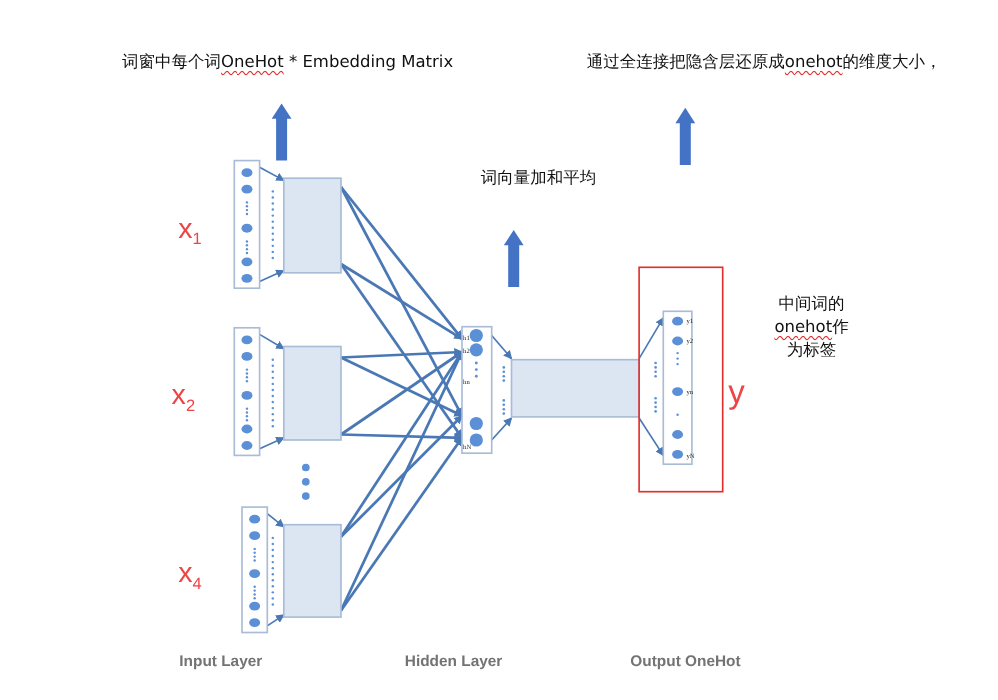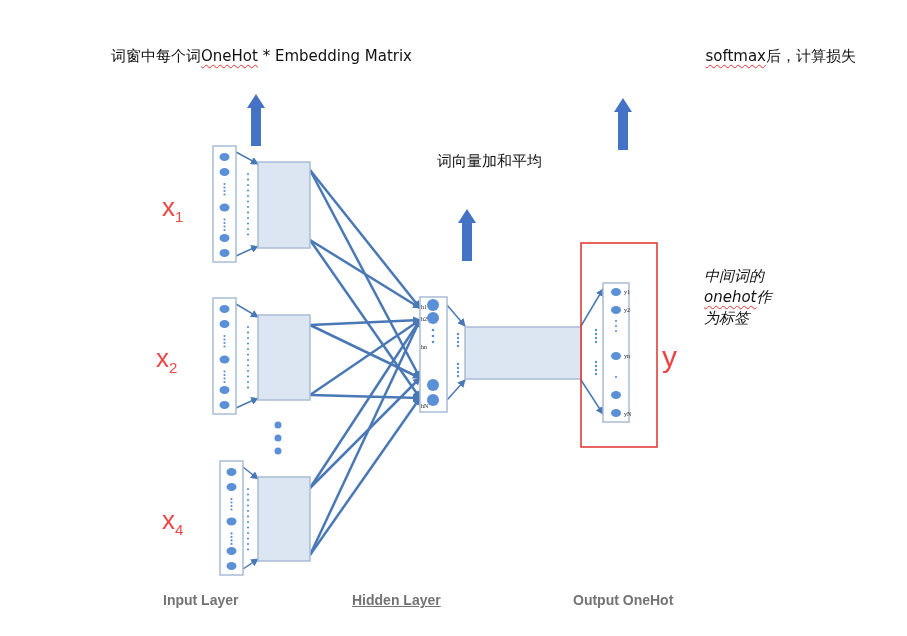--- a/index.html
+++ b/index.html
@@ -17,39 +17,39 @@
 <body>
 
 <div class="ann" style="left:50px; top:46px; width:362px;">
   <div>
     <span>词窗中每个词</span><span class="squig">OneHot</span><span> * Embedding Matrix</span>
   </div>
 </div>
 
 <div class="ann" style="left:446px; top:46px; width:410px;">
   <div>
-    <span class="squig">softmax</span><span>后，计算损失</span>
+    <span>通过全连接把隐含层还原成</span><span class="squig">onehot</span><span>的维度大小，</span>
   </div>
 </div>
 
 <div class="ann" style="left:392px; top:151px; width:150px;">词向量加和平均</div>
 
-<div class="ann" style="left:704px; top:266px; text-align:left;font-style:italic;">
+<div class="ann" style="left:704px; top:266px; text-align:center;">
   <div>中间词的</div>
   <div><span class="squig">onehot</span><span>作</span></div>
   <div>为标签</div>
 </div>
 
 <div class="xlabel" style="left:162px; top:192px;"><span>x</span><sub>1</sub></div>
 <div class="xlabel" style="left:156px; top:343px;text-align:right;"><span>x</span><sub>2</sub></div>
 <div class="xlabel" style="left:162px; top:505px;"><span>x</span><sub>4</sub></div>
 <div class="xlabel" style="left:662px; top:340px; font-size:30px;">y</div>
 
 <div class="layer-label" style="left:163px; top:592px;">Input Layer</div>
-<div class="layer-label" style="left:352px; top:592px;text-decoration:underline;">Hidden Layer</div>
+<div class="layer-label" style="left:368px; top:592px;">Hidden Layer</div>
 <div class="layer-label" style="left:573px; top:592px;">Output OneHot</div>
 
 <svg id="diagram" width="907" height="636" viewBox="0 0 907 636">
   <defs>
     <marker id="ah" markerWidth="8" markerHeight="8" refX="7" refY="4" orient="auto" markerUnits="userSpaceOnUse">
       <path d="M0,0 L8,4 L0,8 z" fill="#4a78b5"></path>
     </marker>
   </defs>
   <g id="edges">
       <line x1="236" y1="152" x2="258" y2="164" stroke="#4a78b5" stroke-width="1.5" marker-end="url(#ah)"></line>

